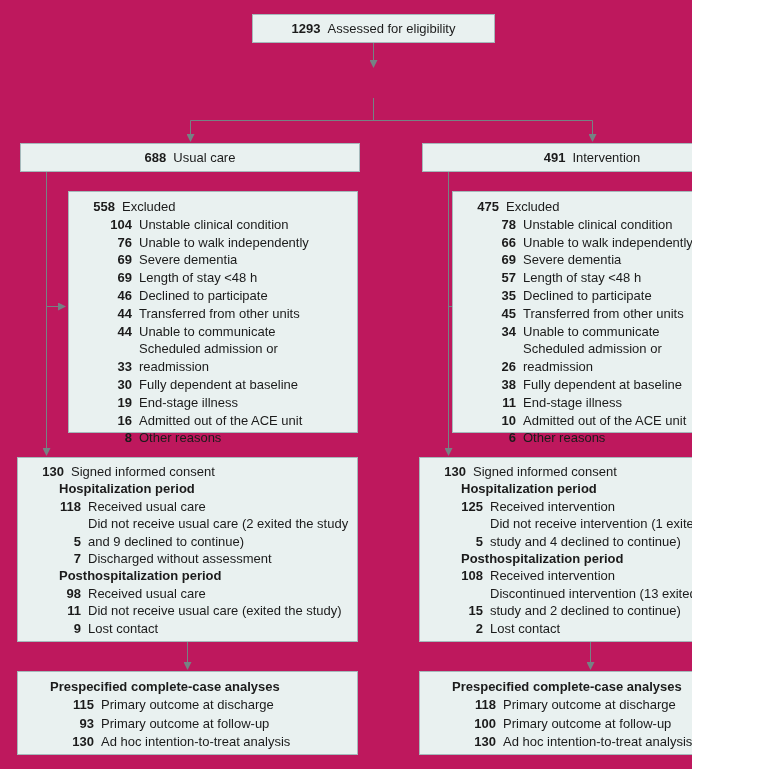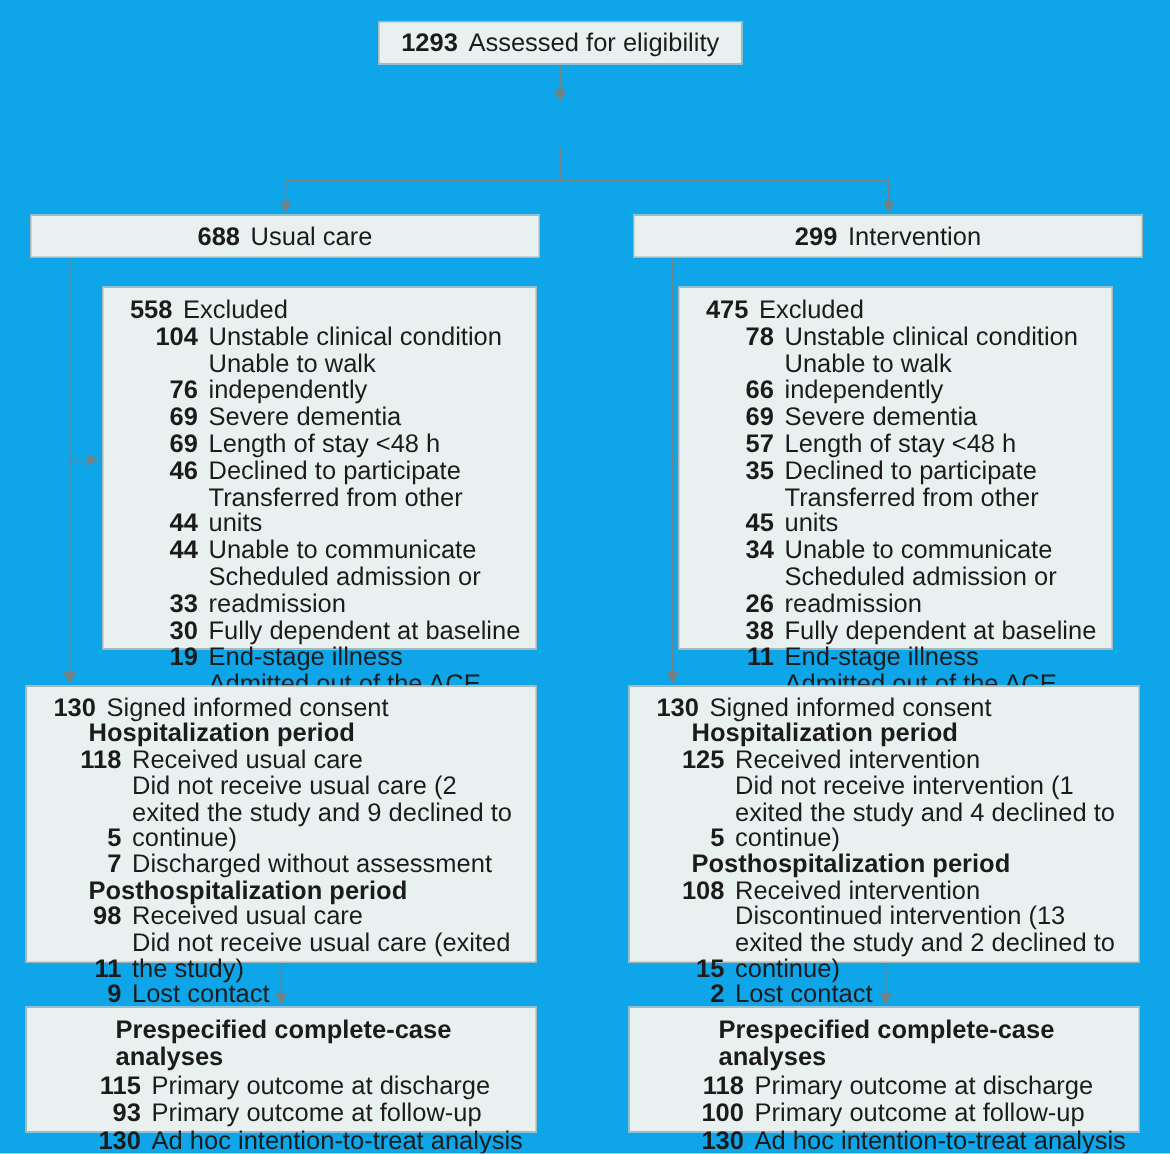--- a/index.html
+++ b/index.html
@@ -1,37 +1,37 @@
 <!DOCTYPE html>
 <html><head>
 <meta charset="utf-8">
 <style>
   html,body{margin:0;padding:0;background:#ffffff;}
   .canvas{
-    position:relative;width:780px;height:769px;background:#0ea5e9;
-    font-family:"Liberation Sans",sans-serif;font-size:17px;color:#1b1b1b;
+    position:relative;width:692px;height:769px;background:#be185d;
+    font-family:"Liberation Sans",sans-serif;font-size:13px;color:#1b1b1b;
     overflow:hidden;
   }
   svg.connectors{position:absolute;left:0;top:0;pointer-events:none;}
   .box{
     position:absolute;box-sizing:border-box;
     background:#e9f1f0;border:1px solid #a5b9bb;
   }
   .hdrbox{display:flex;align-items:center;justify-content:center;white-space:nowrap;}
   .hdrbox .num{font-weight:700;}
   .hdrbox .lbl{margin-left:7px;}
   .stat{display:flex;align-items:flex-end;}
   .stat .num{font-weight:700;text-align:right;width:36px;flex:none;white-space:nowrap;}
   .stat .lbl{margin-left:7px;}
   .stat.lvl1 .num{margin-left:17px;}
   .subhead{font-weight:700;margin-left:31px;}
   .exclbox{padding:6px 8px 4px 10px;line-height:17.8px;}
   .consentbox{padding:5px 8px 4px 10px;line-height:17.4px;}
   .analysisbox{padding:6px 8px 4px 10px;line-height:18.4px;}
-  .analysisbox .subhead{margin-left:49px;}
+  .analysisbox .subhead{margin-left:22px;}
   .analysisbox .stat .num{margin-left:30px;}
 </style>
 </head>
 <body>
 
 <div class="canvas">
 
   <svg class="connectors" width="780" height="769">
     <defs>
       <marker id="ah" markerWidth="8" markerHeight="8" refX="7" refY="4" orient="auto">
@@ -57,21 +57,21 @@
     <span class="num">1293</span>
     <span class="lbl">Assessed for eligibility</span>
   </div>
 
 
   <div class="box hdrbox" style="left:20px;top:143px;width:340px;height:29px;text-align:right;">
     <span class="num">688</span>
     <span class="lbl">Usual care</span>
   </div>
   <div class="box hdrbox" style="left:422px;top:143px;width:340px;height:29px;">
-    <span class="num">299</span>
+    <span class="num">491</span>
     <span class="lbl">Intervention</span>
   </div>
 
   <div class="box exclbox" style="left:68px;top:191px;width:290px;height:242px;">
     <div class="stat">
         <span class="num">558</span>
         <span class="lbl">Excluded</span>
       </div>
     <div class="stat lvl1">
         <span class="num">104</span>

